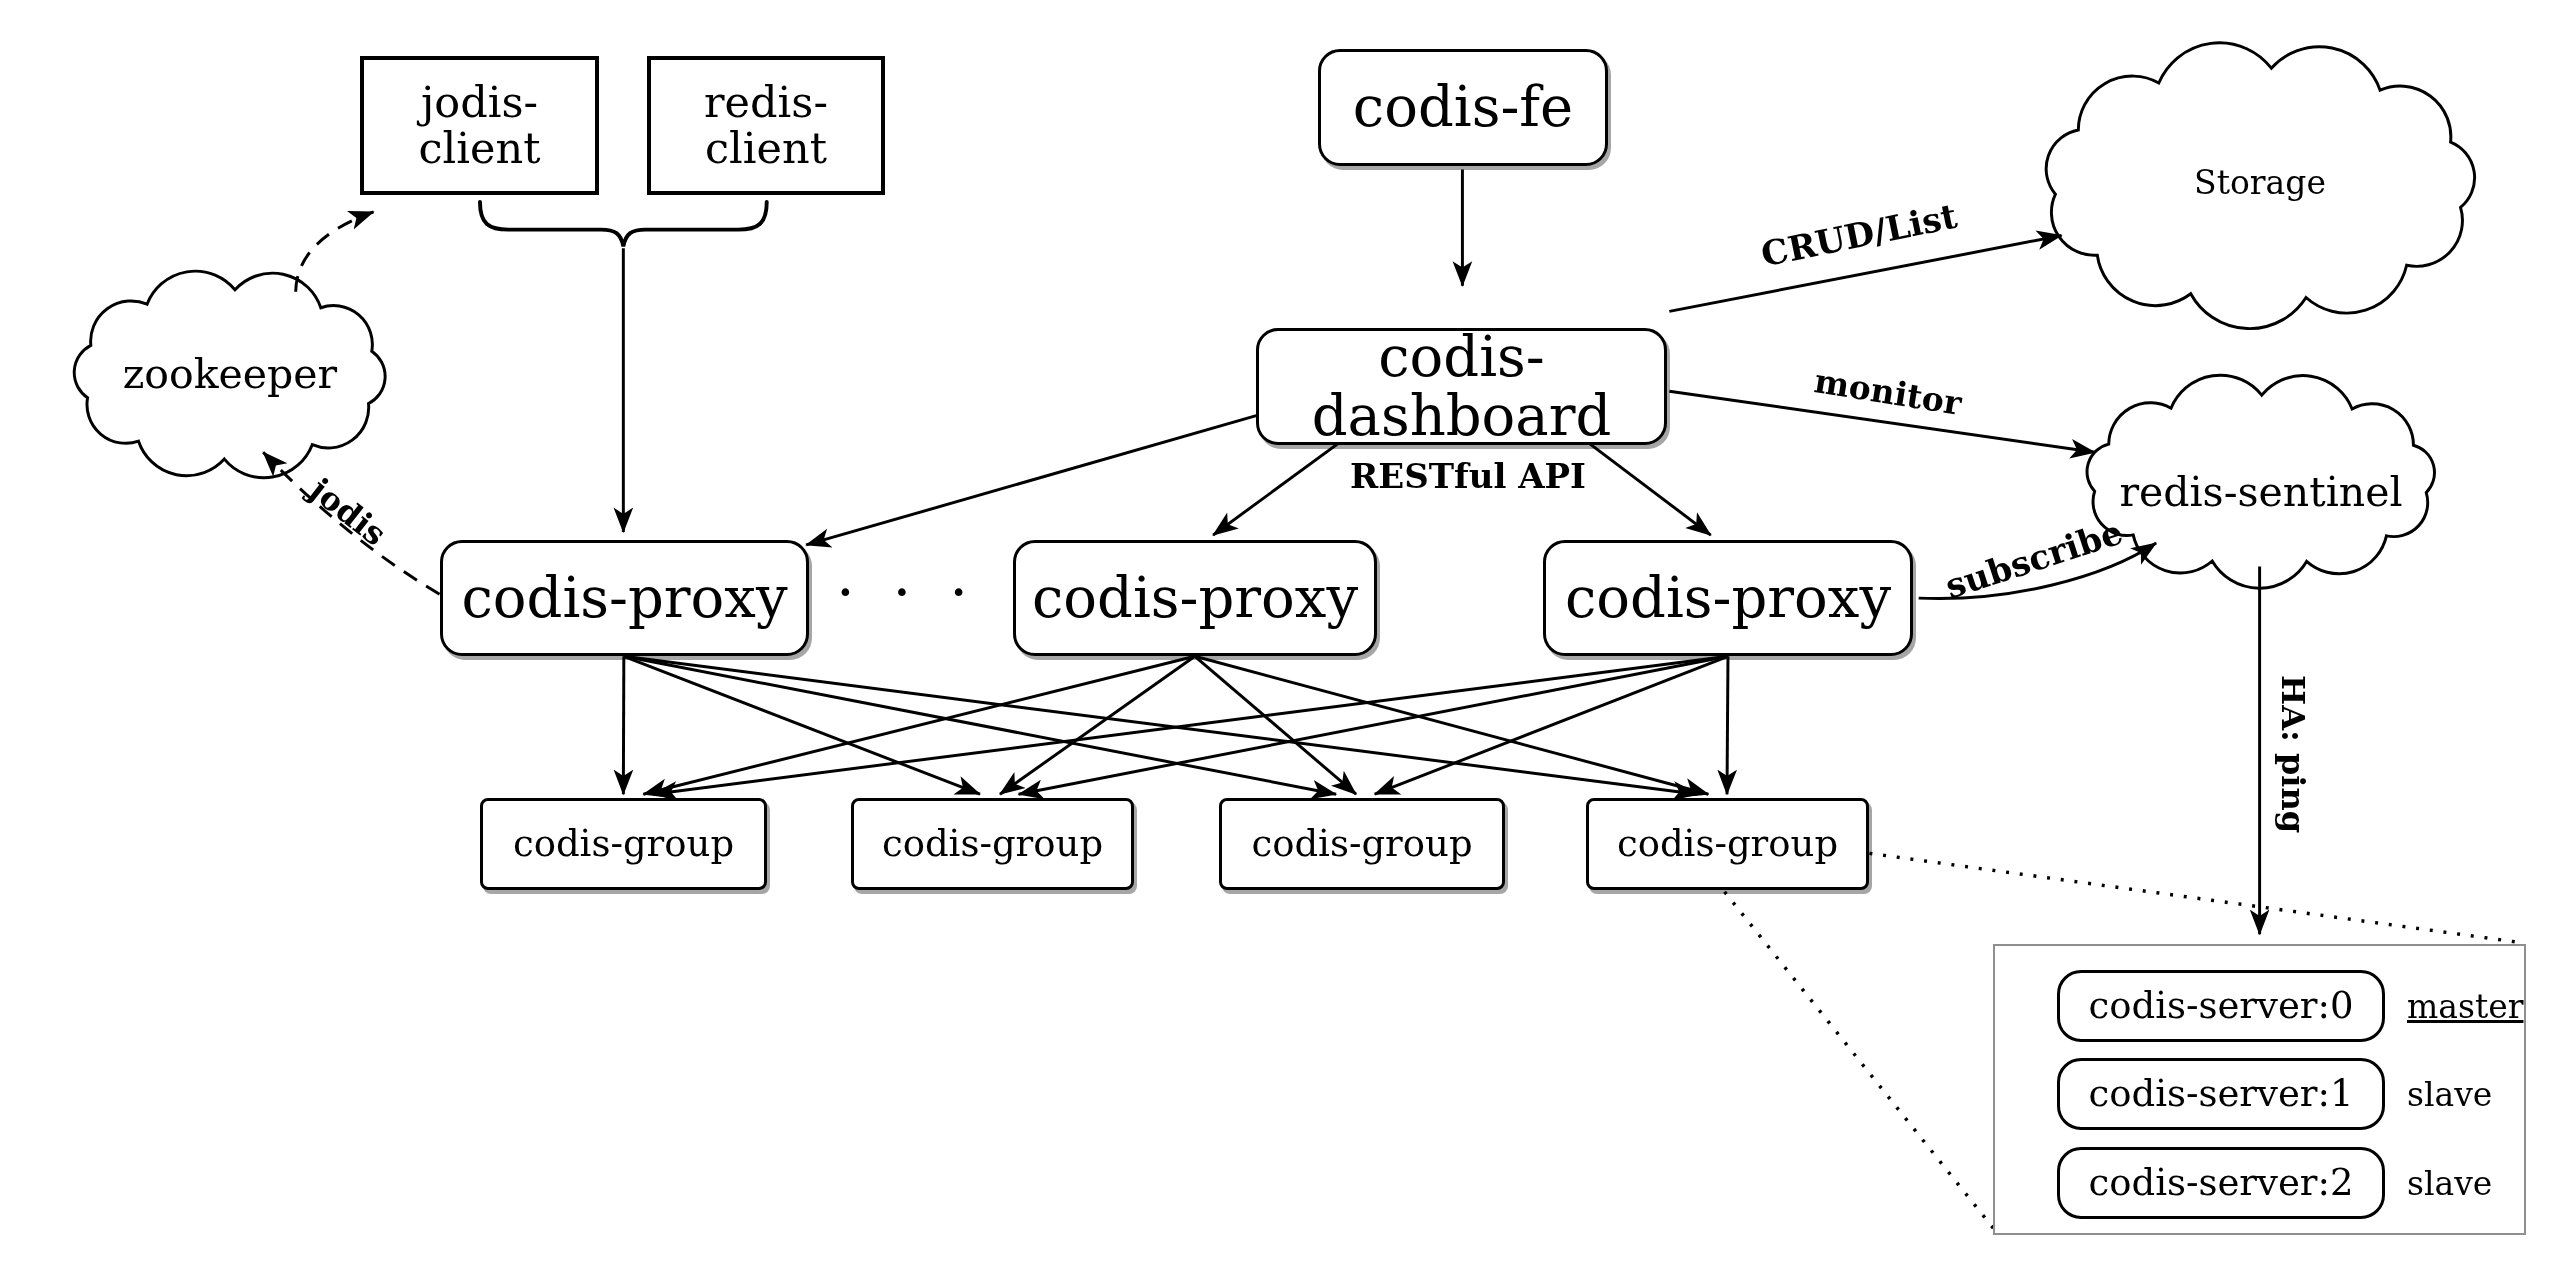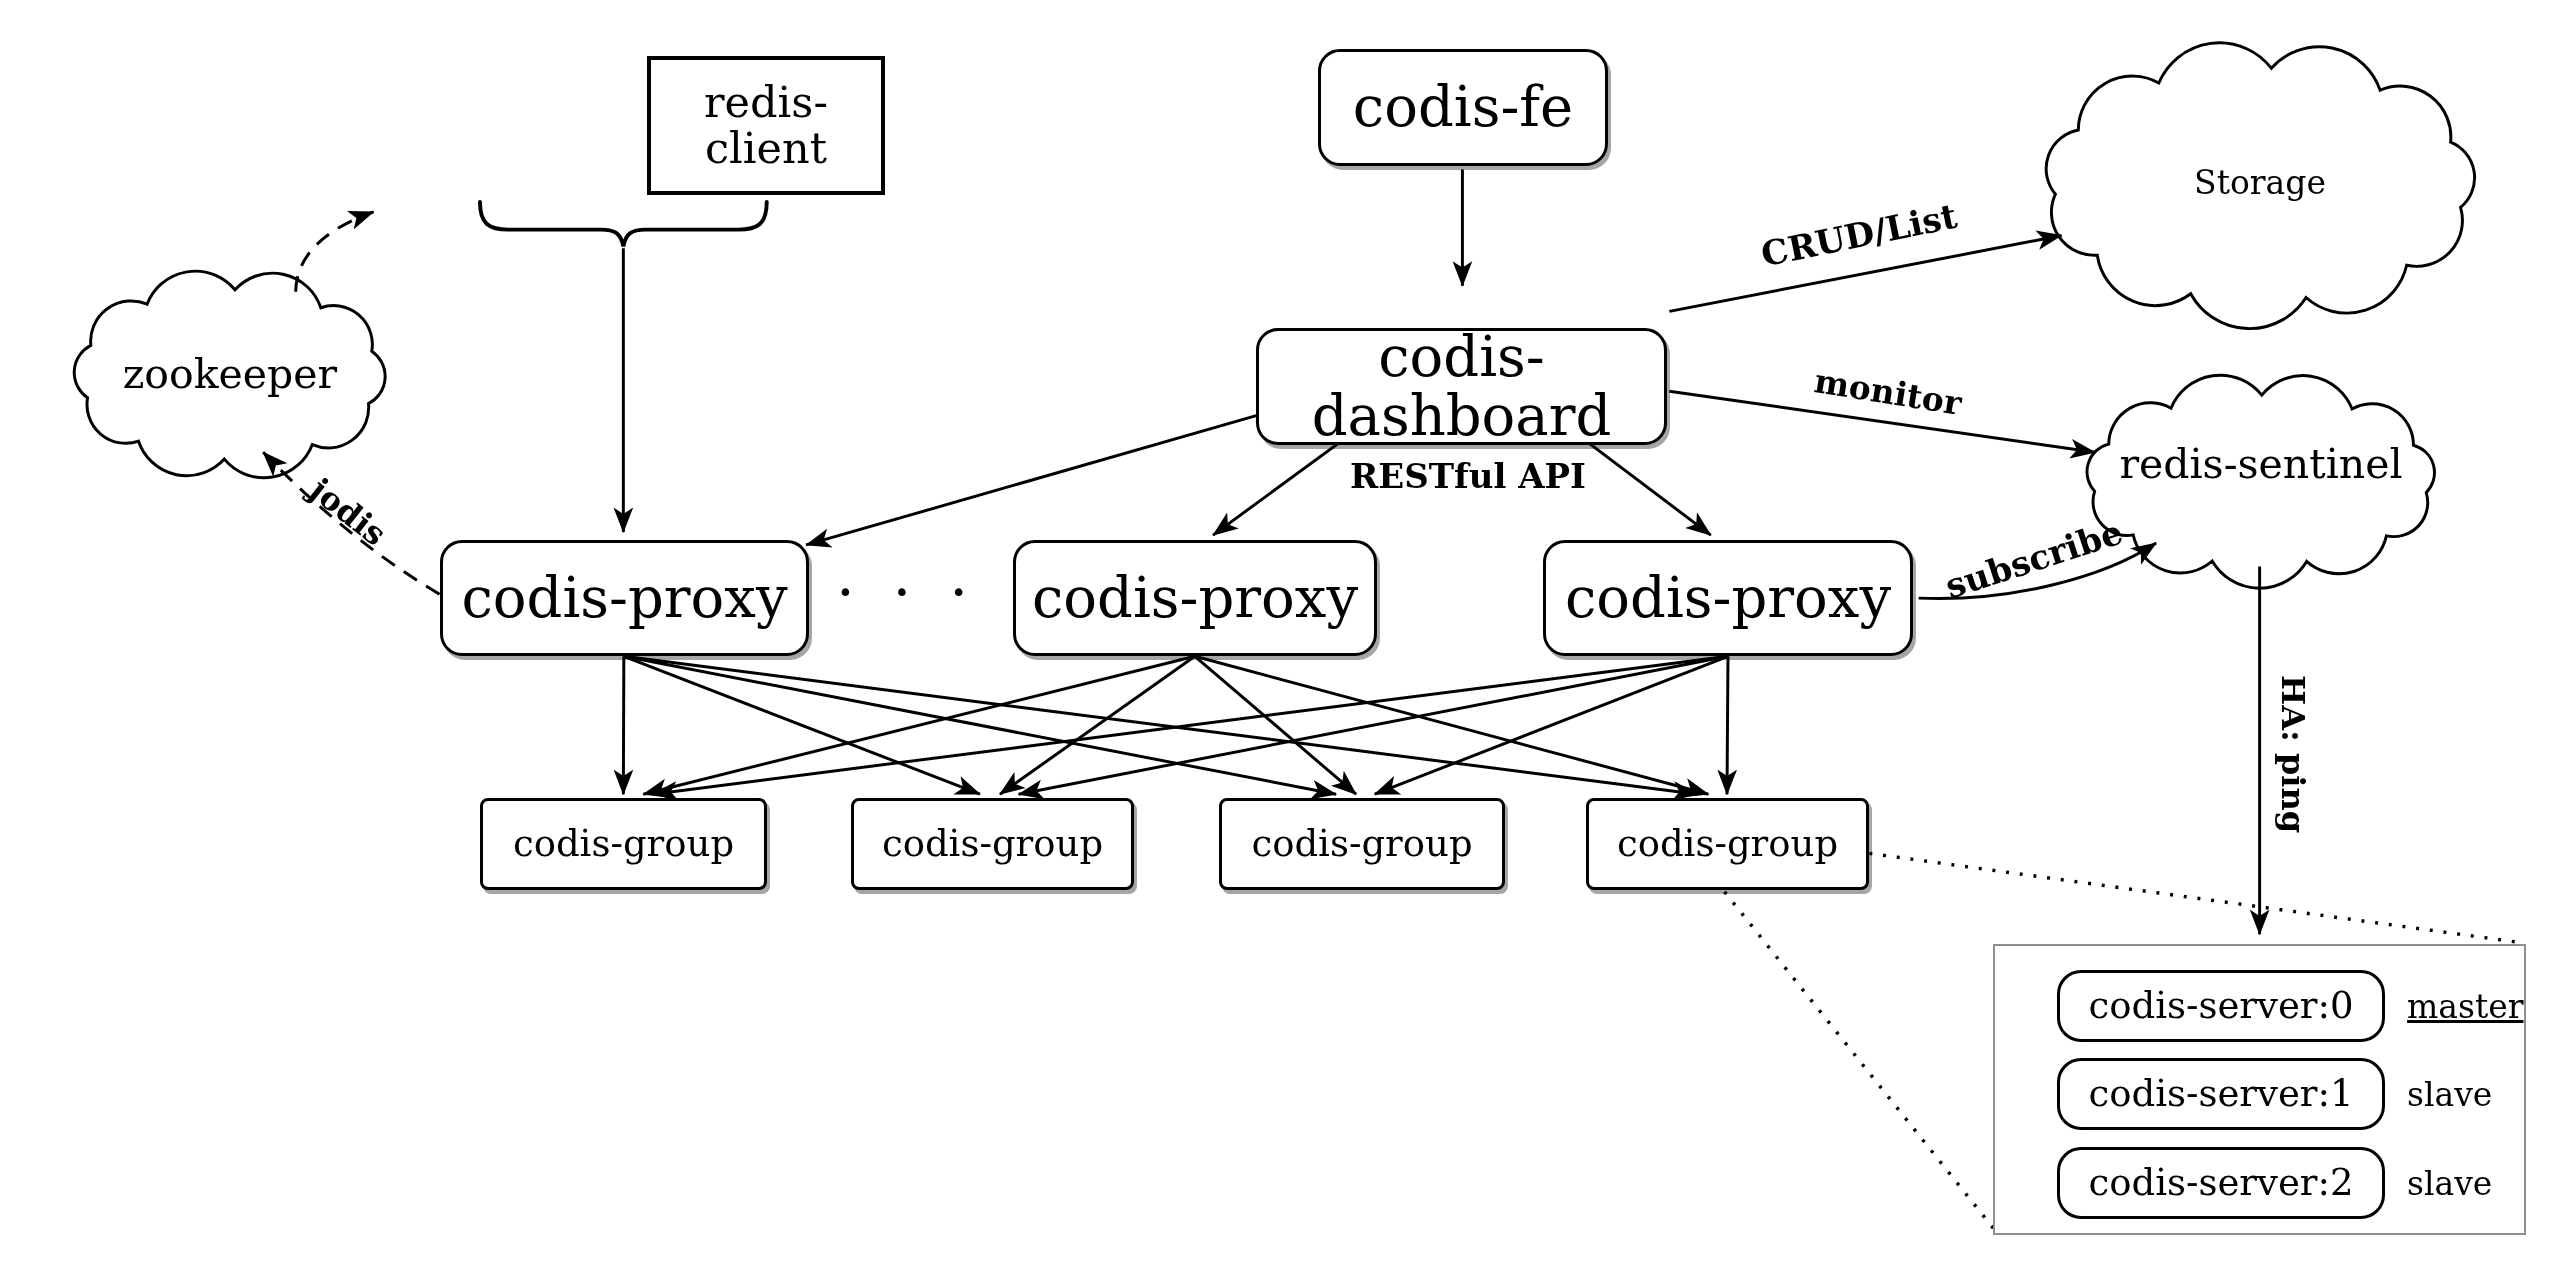--- a/index.html
+++ b/index.html
@@ -78,22 +78,23 @@
       <path d="M1212.5,666 L1376.1,806" fill="none" stroke="#000000" stroke-width="3" marker-end="url(#arrow)"></path>
       <path d="M1212.5,666 L1733.6,806" fill="none" stroke="#000000" stroke-width="3" marker-end="url(#arrow)"></path>
       <path d="M1753.5,666 L662.5,806" fill="none" stroke="#000000" stroke-width="3" marker-end="url(#arrow)"></path>
       <path d="M1753.5,666 L1033.6,806" fill="none" stroke="#000000" stroke-width="3" marker-end="url(#arrow)"></path>
       <path d="M1753.5,666 L1395.0,806" fill="none" stroke="#000000" stroke-width="3" marker-end="url(#arrow)"></path>
       <path d="M1753.5,666 L1752.5,806" fill="none" stroke="#000000" stroke-width="3" marker-end="url(#arrow)"></path>
     </svg>
 
   <div class="cloud-label" style="left:230px; top:374px;">zookeeper</div>
   <div class="cloud-label" style="left:2260px; top:182px; font-size:33px;">Storage</div>
-  <div class="cloud-label" style="left:2261px; top:464px;">redis-sentinel</div>
+  <div class="cloud-label" style="left:2261px; top:492px;">redis-sentinel</div>
 
+  <div class="node rect" style="left:360px; top:56px; width:239px; height:139px;">jodis-client</div>
   <div class="node rect" style="left:647px; top:56px; width:238px; height:139px;">redis-client</div>
 
   <div class="node round" style="left:1318px; top:49px; width:290px; height:117px;">codis-fe</div>
   <div class="node round" style="left:1256px; top:296px; width:411px; height:117px;margin-top:32px;">codis-dashboard</div>
 
   <div class="node round" style="left:440px; top:540px; width:369px; height:116px;">codis-proxy</div>
   <div class="ellipsis" style="left:909px; top:593px;">· · ·</div>
   <div class="node round" style="left:1013px; top:540px; width:364px; height:116px;">codis-proxy</div>
   <div class="node round" style="left:1543px; top:540px; width:370px; height:116px;">codis-proxy</div>
 

